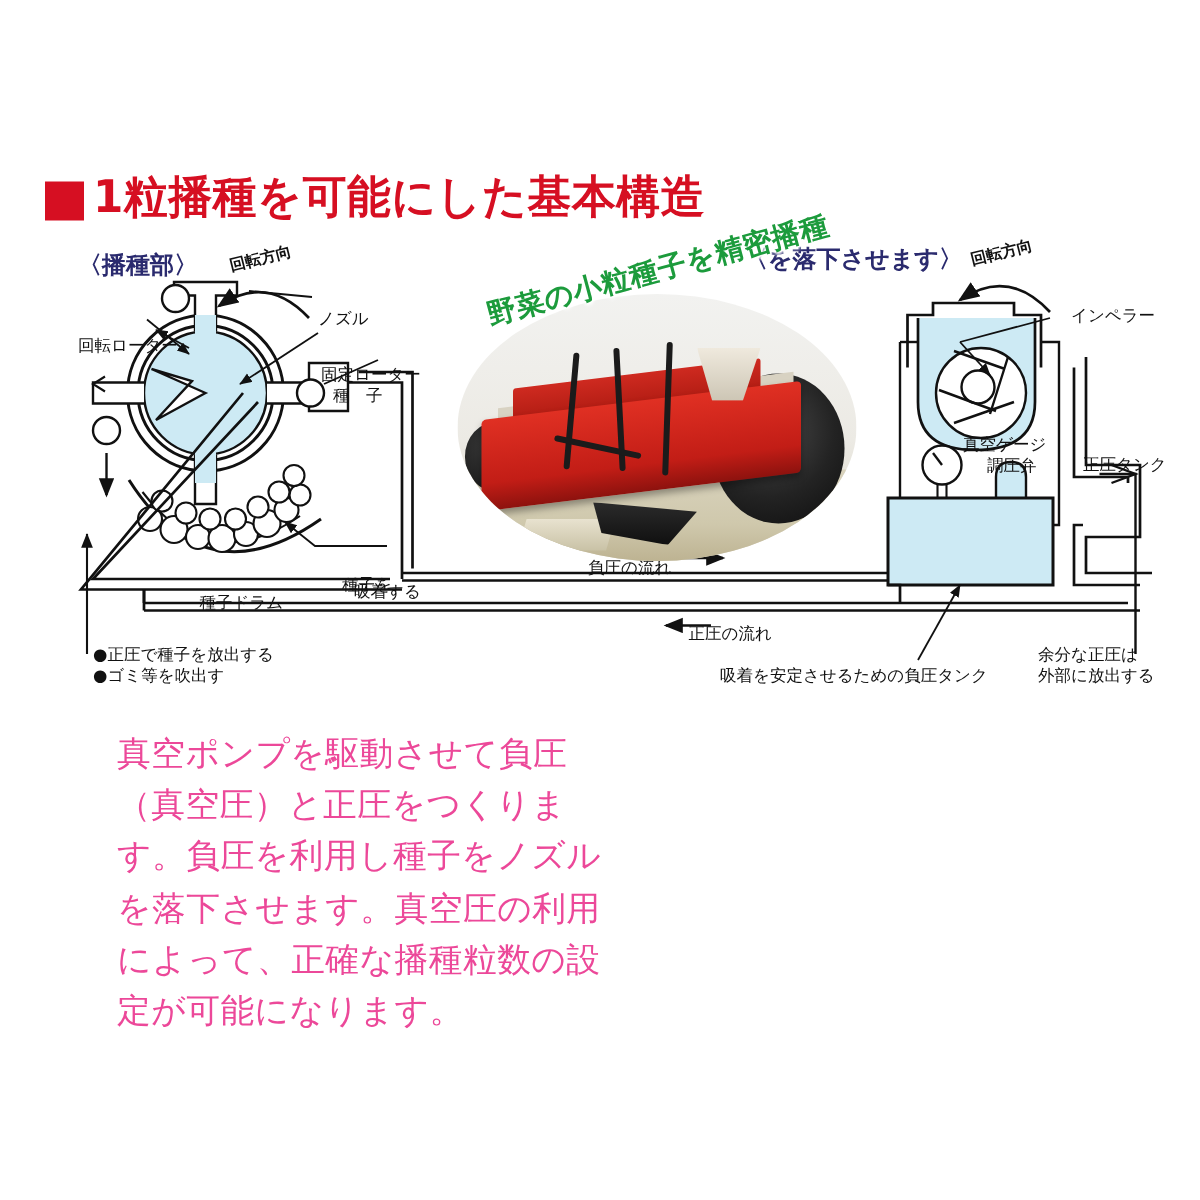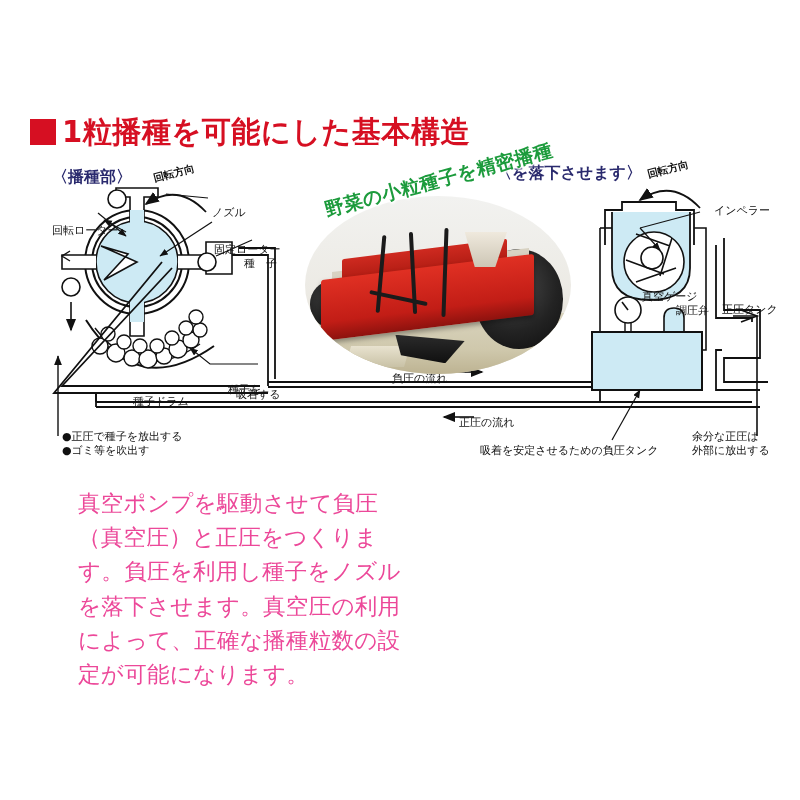--- a/index.html
+++ b/index.html
@@ -4,21 +4,21 @@
 <style>
   html,body{margin:0;padding:0;background:#ffffff;}
   body{
     width:800px;height:800px;position:relative;overflow:hidden;
     font-family:"DejaVu Sans","Liberation Sans",sans-serif;
     color:#1a1a1a;
   }
   .page{position:absolute;inset:0;background:#fff;}
 
   
-  .title-row{position:absolute;left:30px;top:117px;display:flex;align-items:center;gap:6px;}
+  .title-row{position:absolute;left:30px;top:117px;display:flex;align-items:flex-end;gap:6px;}
   .title-bullet{width:26px;height:26px;background:#d60f22;display:block;}
   .title-text{
     font-size:30px;font-weight:700;color:#d60f22;letter-spacing:0.5px;
     white-space:nowrap;line-height:1;
     transform:scaleX(0.97);transform-origin:left center;
   }
 
   
   .sec-head{position:absolute;font-size:16px;font-weight:700;color:#2a2a6e;white-space:nowrap;}
   #sec-sow{left:52px;top:167px;}
@@ -206,31 +206,31 @@
 
       <path d="M452,222 L482,222" stroke-width="1.6" marker-end="url(#arw)"></path>
       <path d="M474,267 L444,267" stroke-width="1.6" marker-end="url(#arw)"></path>
     </g>
   </svg>
 
   <div class="lbl rot" style="left:152px;top:172px;transform:rotate(-14deg);transform-origin:left top;">回転方向</div>
   <div class="lbl" style="left:212px;top:206px;">ノズル</div>
   <div class="lbl" style="left:52px;top:224px;">回転ローター</div>
   <div class="lbl" style="left:214px;top:243px;">固定ローター</div>
-  <div class="lbl" style="left:244px;top:257px;text-align:right;">種　子</div>
+  <div class="lbl" style="left:222px;top:257px;text-align:right;">種　子</div>
   <div class="lbl" style="left:133px;top:395px;">種子ドラム</div>
   <div class="lbl" style="left:228px;top:356px;margin-top:27px;">種子を</div>
   <div class="lbl" style="left:236px;top:388px;">吸着する</div>
   <div class="lbl" style="left:62px;top:430px;">●正圧で種子を放出する</div>
   <div class="lbl" style="left:62px;top:444px;">●ゴミ等を吹出す</div>
 
   <div class="lbl rot" style="left:646px;top:168px;transform:rotate(-14deg);transform-origin:left top;">回転方向</div>
   <div class="lbl" style="left:714px;top:204px;">インペラー</div>
   <div class="lbl" style="left:642px;top:290px;">真空ゲージ</div>
-  <div class="lbl" style="left:676px;top:304px;">調圧弁</div>
+  <div class="lbl" style="left:658px;top:304px;">調圧弁</div>
   <div class="lbl" style="left:722px;top:303px;text-align:right;">正圧タンク</div>
 
   <div class="lbl" style="left:392px;top:372px;">負圧の流れ</div>
   <div class="lbl" style="left:459px;top:416px;">正圧の流れ</div>
   <div class="lbl" style="left:480px;top:444px;">吸着を安定させるための負圧タンク</div>
   <div class="lbl" style="left:692px;top:430px;">余分な正圧は</div>
   <div class="lbl" style="left:692px;top:444px;">外部に放出する</div>
 
   <div class="photo">
     <div class="photo-inner">

